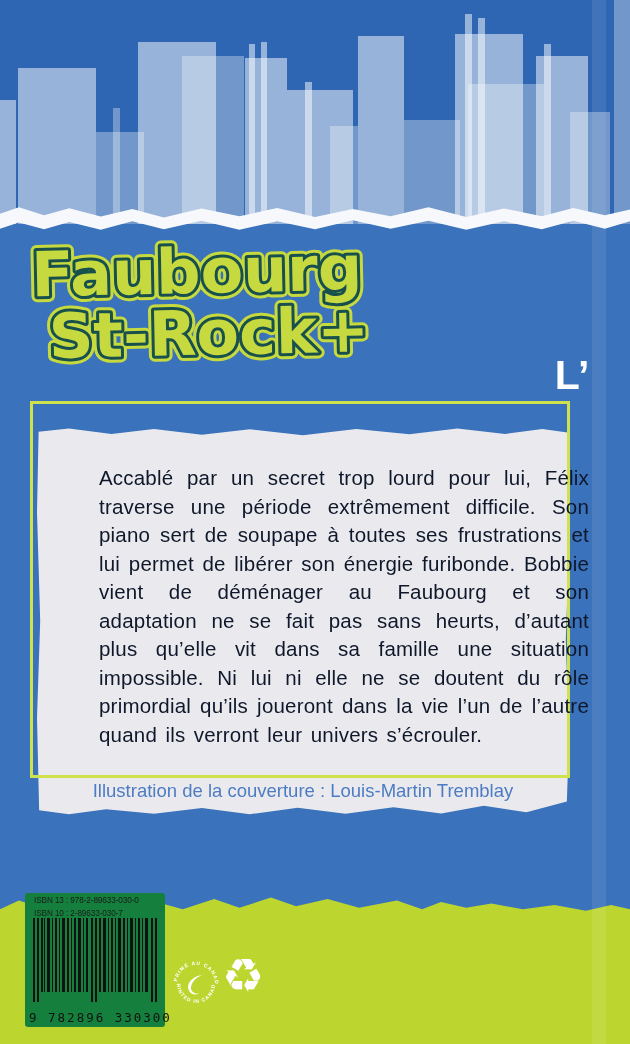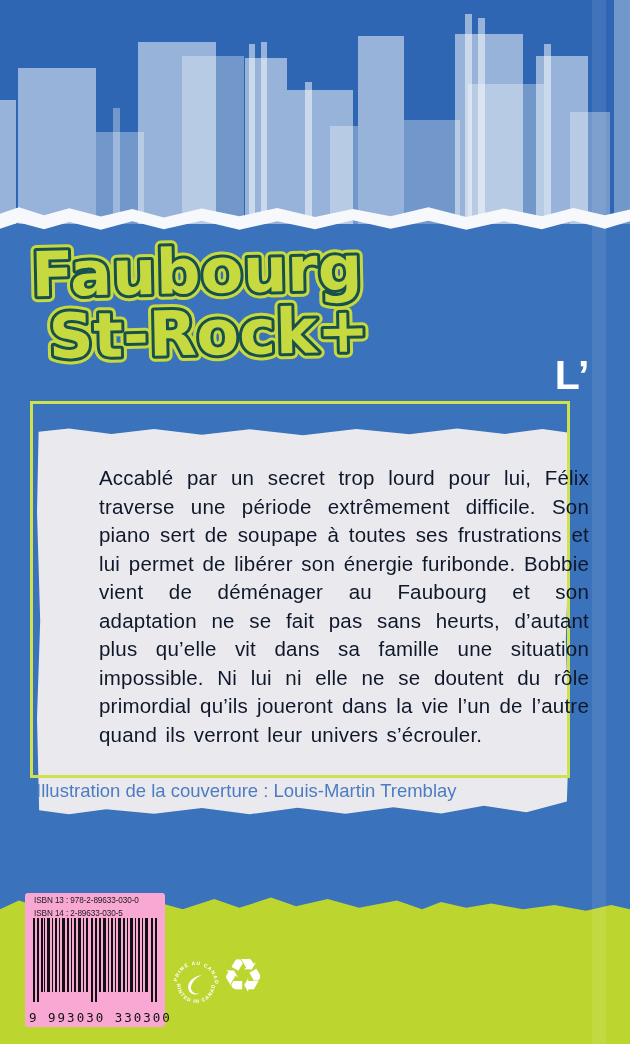--- a/index.html
+++ b/index.html
@@ -32,29 +32,29 @@
     position:absolute;left:37px;top:427px;width:532px;height:388px;background:#eaeaee;
     clip-path:polygon(0.3% 1.2%,6% 0.4%,14% 1.8%,22% 0.5%,31% 2%,40% 0.6%,50% 2.1%,60% 0.5%,70% 1.9%,79% 0.4%,88% 1.8%,95% 0.5%,99.7% 1.4%,100% 30%,99.4% 55%,100% 80%,99.6% 96.5%,92% 99.3%,84% 97.6%,76% 99.6%,67% 98%,58% 99.7%,49% 98.1%,40% 99.8%,31% 98.2%,22% 99.7%,13% 98.5%,6% 99.8%,0.4% 98.8%,0% 75%,0.6% 50%,0% 22%);
   }
   .frame{position:absolute;left:30px;top:401px;width:534px;height:371px;border:3px solid #cfe14d;}
   .author{position:absolute;left:46px;top:403px;color:#ffffff;font-size:23px;font-weight:bold;letter-spacing:0.2px;}
   .synopsis{
     position:absolute;left:58px;top:464px;width:490px;
     color:#0f172a;font-size:20.5px;line-height:28.5px;text-align:justify;
     letter-spacing:0.2px;word-spacing:2.5px;margin-left:41px;
   }
-  .credit{position:absolute;left:36px;top:780px;width:534px;text-align:left;color:#4d7cc2;font-size:18.5px;}
+  .credit{position:absolute;left:36px;top:780px;width:534px;text-align:center;color:#4d7cc2;font-size:18.5px;}
   
   .green-band{
     position:absolute;left:0;top:896px;width:630px;height:148px;background:#bdd62f;
     clip-path:polygon(0 9%,3% 3%,8% 10%,13% 4%,18% 11%,24% 3%,29% 9%,34% 2%,38% 8%,43% 1%,47% 7%,52% 2%,57% 8%,63% 3%,67% 9%,70% 4%,74% 8%,78% 5%,83% 9%,88% 6%,93% 10%,97% 6%,100% 9%,100% 100%,0 100%);
   }
   .spine-glare{position:absolute;left:592px;top:0;width:14px;height:1044px;background:rgba(255,255,255,0.09);}
   
-  .barcode-box{position:absolute;left:25px;top:893px;width:140px;height:134px;background:#f9a8d4;border-radius:3px;}
+  .barcode-box{position:absolute;left:25px;top:893px;width:140px;height:134px;background:#15803d;border-radius:3px;}
   .isbn{margin:3px 0 0 9px;font-size:8.2px;line-height:9.6px;color:#1a1a1a;white-space:nowrap;letter-spacing:-0.1px;}
   .bars{position:absolute;left:8px;top:25px;}
   .bc-num{position:absolute;left:4px;bottom:2px;width:132px;font-family:"DejaVu Sans Mono", monospace;font-size:12.5px;letter-spacing:2px;color:#111;white-space:nowrap;}
   
   .print-logo{position:absolute;left:172px;top:960px;}
   .recycle{position:absolute;left:222px;top:952px;color:#fff;font-size:47px;line-height:1;
            font-family:"DejaVu Sans", sans-serif;}
 </style>
 </head>
 <body>
@@ -103,21 +103,21 @@
 
   <div class="panel"></div>
   <div class="frame"></div>
   <div class="synopsis">Accablé par un secret trop lourd pour lui, Félix traverse une période extrêmement difficile. Son piano sert de soupape à toutes ses frustrations et lui permet de libérer son énergie furibonde. Bobbie vient de déménager au Faubourg et son adaptation ne se fait pas sans heurts, d’autant plus qu’elle vit dans sa famille une situation impossible. Ni lui ni elle ne se doutent du rôle primordial qu’ils joueront dans la vie l’un de l’autre quand ils verront leur univers s’écrouler.</div>
   <div class="credit">Illustration de la couverture : Louis-Martin Tremblay</div>
 
   <div class="green-band"></div>
 
   <div class="barcode-box">
     <div class="isbn">ISBN 13 : 978-2-89633-030-0</div>
-    <div class="isbn">ISBN 14 : 2-89633-030-5</div>
+    <div class="isbn">ISBN 10 : 2-89633-030-7</div>
     <svg class="bars" width="124" height="88" viewBox="0 0 124 88" fill="#111">
       <rect x="0" y="0" width="2" height="84"></rect>
         <rect x="4" y="0" width="2" height="84"></rect>
       <rect x="8" y="0" width="2" height="74"></rect>
         <rect x="11" y="0" width="1" height="74"></rect>
       <rect x="14" y="0" width="3" height="74"></rect>
         <rect x="19" y="0" width="1" height="74"></rect>
       <rect x="22" y="0" width="2" height="74"></rect>
         <rect x="26" y="0" width="1" height="74"></rect>
       <rect x="29" y="0" width="3" height="74"></rect>
@@ -138,21 +138,21 @@
       <rect x="90" y="0" width="2" height="74"></rect>
         <rect x="94" y="0" width="1" height="74"></rect>
       <rect x="97" y="0" width="3" height="74"></rect>
         <rect x="102" y="0" width="1" height="74"></rect>
       <rect x="105" y="0" width="2" height="74"></rect>
         <rect x="109" y="0" width="1" height="74"></rect>
       <rect x="112" y="0" width="3" height="74"></rect>
       <rect x="118" y="0" width="2" height="84"></rect>
         <rect x="122" y="0" width="2" height="84"></rect>
     </svg>
-    <div class="bc-num">9 993030 330300</div>
+    <div class="bc-num">9 782896 330300</div>
   </div>
 
   <svg class="print-logo" width="48" height="48" viewBox="0 0 48 48">
     <defs>
       <path id="arcTop" d="M 5 24 A 19 19 0 0 1 43 24" fill="none"></path>
       <path id="arcBot" d="M 5 24 A 19 19 0 0 0 43 24" fill="none"></path>
     </defs>
     <text fill="#ffffff" font-size="5" font-weight="bold" letter-spacing="1">
       <textPath href="#arcTop" startOffset="50%" text-anchor="middle">IMPRIMÉ AU CANADA</textPath>
     </text>

